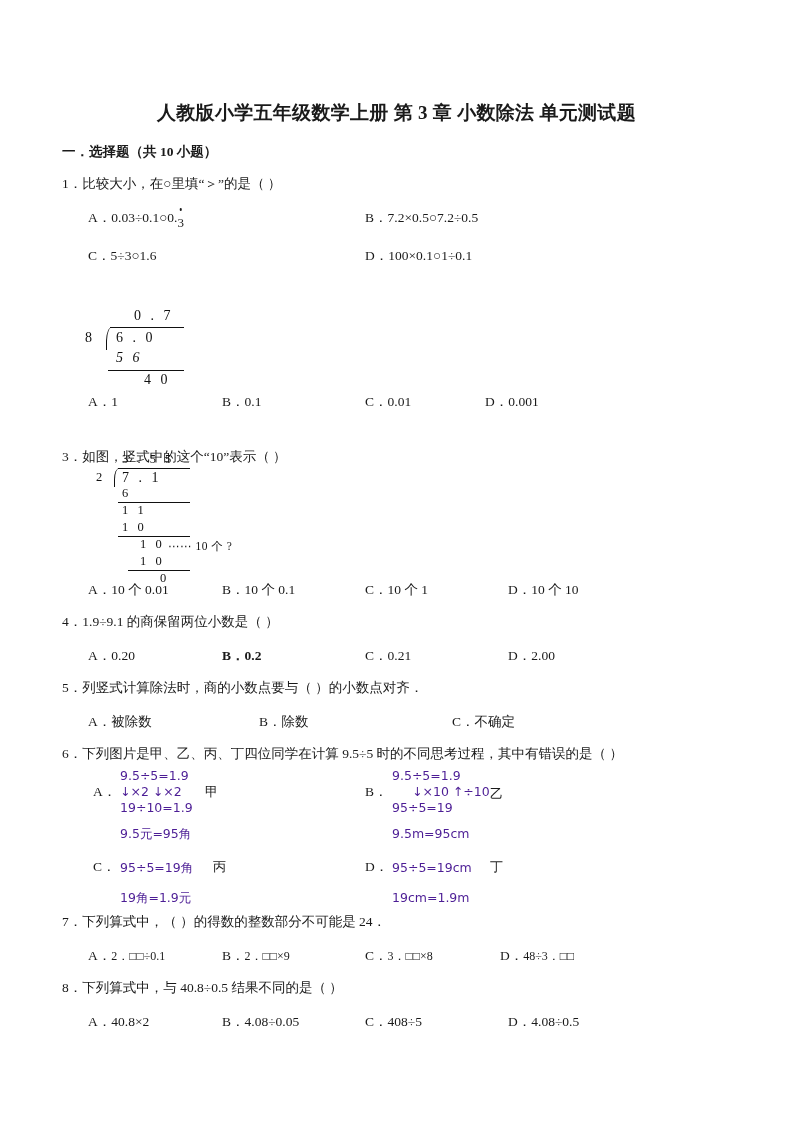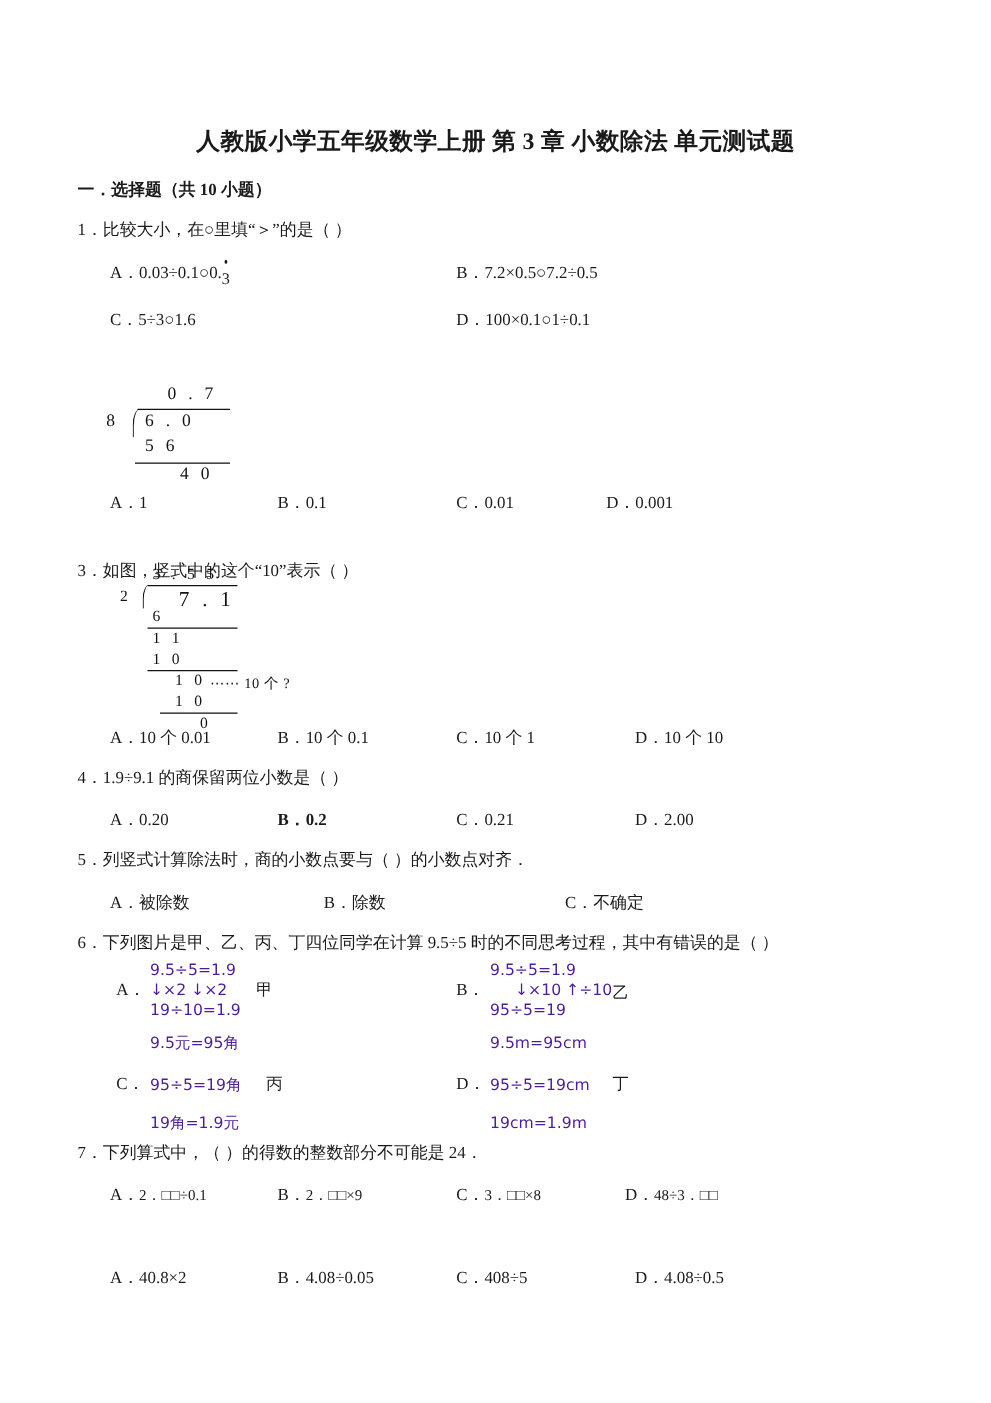--- a/index.html
+++ b/index.html
@@ -146,21 +146,21 @@
     <div class="row" style="left:38px; top:0px;margin-left:18px;">0 . 7</div>
 
     <div class="hline" style="left:32px; top:19px; width:74px;"></div>
 
     <div class="row" style="left:7px; top:22px;">8</div>
 
     <div class="bracket" style="left:28px; top:19px; width:8px; height:23px;"></div>
 
     <div class="row" style="left:38px; top:22px;">6 . 0</div>
 
-    <div class="row" style="left:38px; top:42px;">5  6</div>
+    <div class="row" style="left:38px; top:42px;font-style:italic;">5  6</div>
 
     <div class="hline" style="left:30px; top:62px; width:76px;"></div>
 
     <div class="row" style="left:66px; top:64px;">4  0</div>
   </div>
 
   <div class="opt" style="left:88px; top:393px;">
     <span>A．</span><span>1</span>
   </div>
   <div class="opt" style="left:222px; top:393px;">
@@ -178,21 +178,21 @@
   </div>
 
   <div class="divfig" style="left:88px; top:452px; width:260px; height:120px;">
 
     <div class="row" style="left:34px; top:0px; font-size:12.5px;">3 . 5  5</div>
     <div class="hline" style="left:30px; top:16px; width:72px;"></div>
 
     <div class="row" style="left:8px; top:18px; font-size:12.5px;">2</div>
     <div class="bracket" style="left:26px; top:16px; width:7px; height:19px;"></div>
 
-    <div class="row" style="left:34px; top:18px; font-size:17px;margin-left:21px;">7 . 1</div>
+    <div class="row" style="left:34px; top:18px; font-size:14px;">7 . 1</div>
 
     <div class="row" style="left:34px; top:34px; font-size:12.5px;">6</div>
     <div class="hline" style="left:30px; top:50px; width:72px;"></div>
 
     <div class="row" style="left:34px; top:51px; font-size:12.5px;">1  1</div>
 
     <div class="row" style="left:34px; top:68px; font-size:12.5px;">1  0</div>
     <div class="hline" style="left:30px; top:84px; width:72px;"></div>
 
     <div class="row" style="left:52px; top:85px; font-size:12.5px;">1  0</div>
@@ -283,20 +283,23 @@
   <div class="opt" style="left:222px; top:947px;">
     <span>B．</span><span class="box">2．□□×9</span>
   </div>
   <div class="opt" style="left:365px; top:947px;">
     <span>C．</span><span class="box">3．□□×8</span>
   </div>
   <div class="opt" style="left:500px; top:947px;">
     <span>D．</span><span class="box">48÷3．□□</span>
   </div>
 
+  <div class="qtext" style="top:979px;">
+    <span>8．</span><span>下列算式中，与 40.8÷0.5 结果不同的是（      ）</span>
+  </div>
   <div class="opt" style="left:88px; top:1013px;">
     <span>A．</span><span>40.8×2</span>
   </div>
   <div class="opt" style="left:222px; top:1013px;">
     <span>B．</span><span>4.08÷0.05</span>
   </div>
   <div class="opt" style="left:365px; top:1013px;">
     <span>C．</span><span>408÷5</span>
   </div>
   <div class="opt" style="left:508px; top:1013px;">

